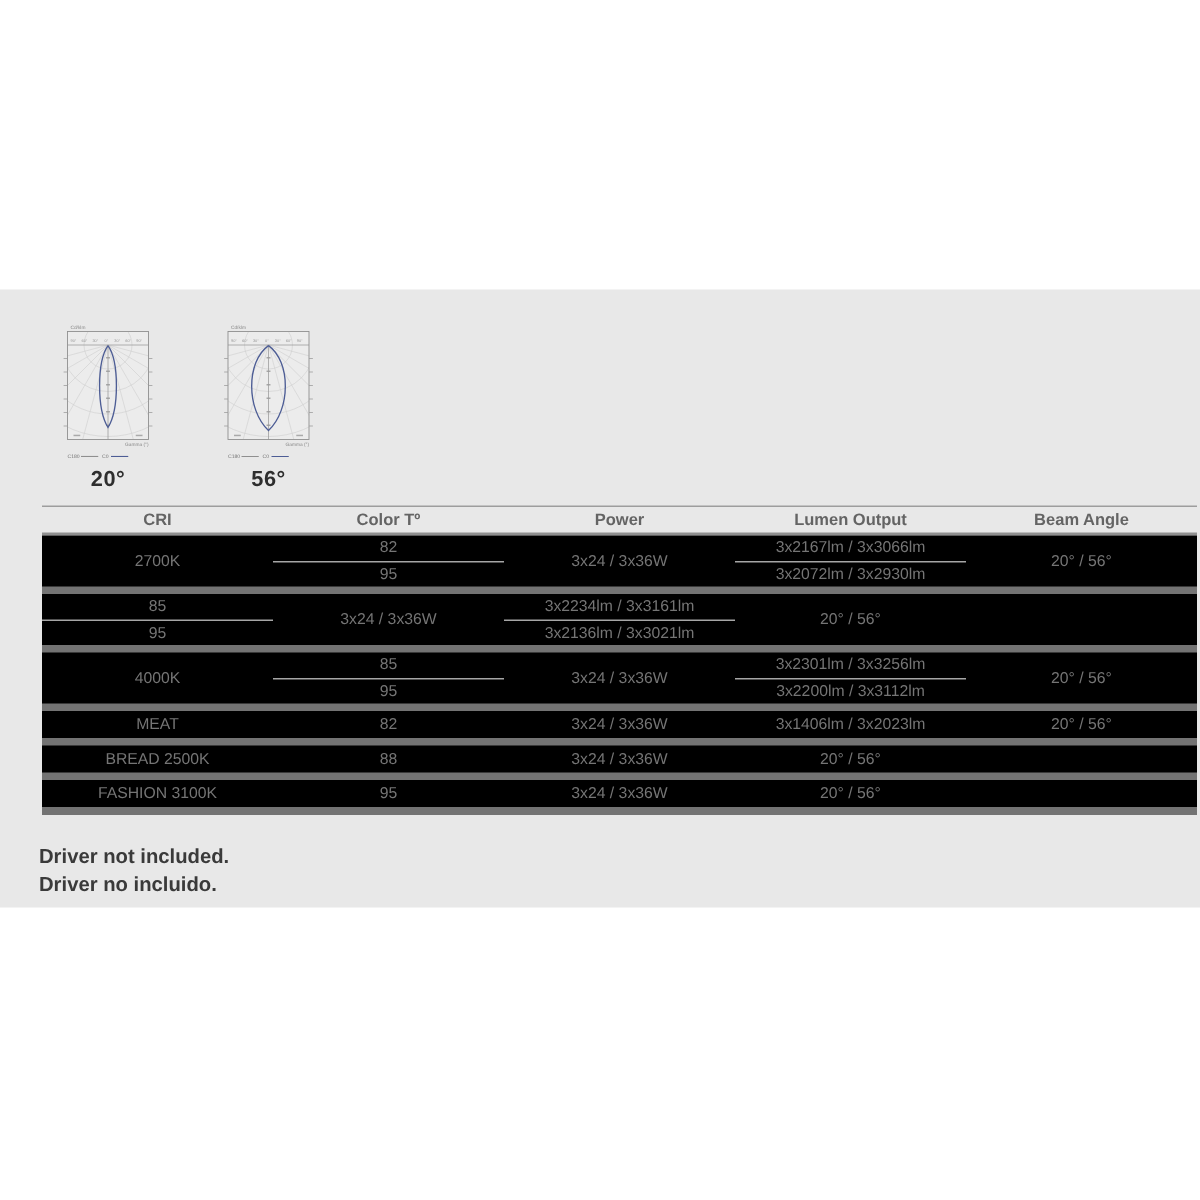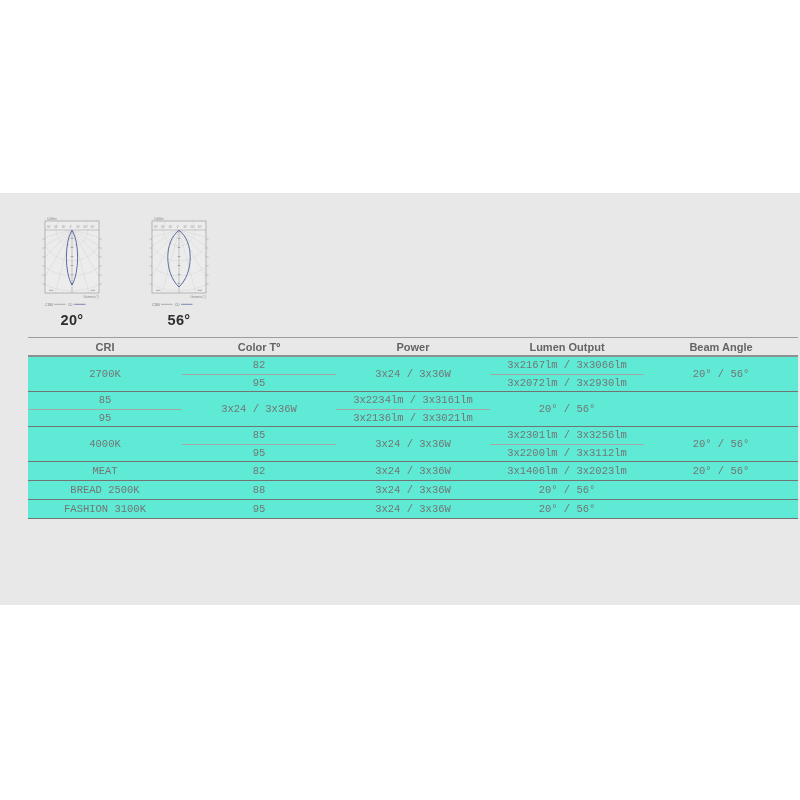--- a/index.html
+++ b/index.html
@@ -27,21 +27,21 @@
   .thead{
     display:grid;grid-template-columns:repeat(5,1fr);
     height:17px;border-bottom:2px solid #8f8f8f;
   }
   .thead .hcell{
     display:flex;align-items:center;justify-content:center;
     font-size:11px;font-weight:bold;color:#646464;
   }
   .trow{
     display:grid;grid-template-columns:repeat(5,1fr);
-    border-bottom:1px solid #737373;background:#5eead4;font-family:Liberation Mono, monospace;
+    border-bottom:5px solid #737373;background:#000000;
   }
   .trow.double{height:34px;}
   .trow.single{height:18px;}
   .cell{
     display:flex;align-items:center;justify-content:center;
     font-size:10.5px;color:#757575;
   }
   .stack{display:flex;flex-direction:column;}
   .stack .sub{
     flex:1;display:flex;align-items:center;justify-content:center;
@@ -251,13 +251,17 @@
         <div class="cell">3x24 / 3x36W</div>
         <div class="cell">20° / 56°</div>
       </div>
       <div class="trow single">
         <div class="cell">FASHION 3100K</div>
         <div class="cell">95</div>
         <div class="cell">3x24 / 3x36W</div>
         <div class="cell">20° / 56°</div>
       </div>
     </div>
+  <div class="notes">
+    <div>Driver not included.</div>
+    <div>Driver no incluido.</div>
+  </div>
 </div>
 
 </body></html>

